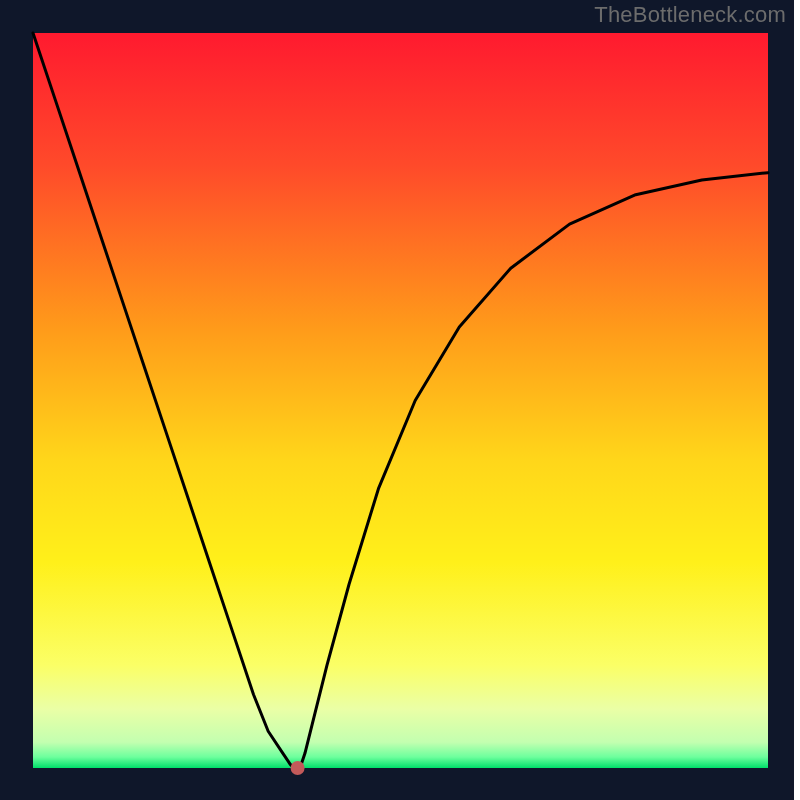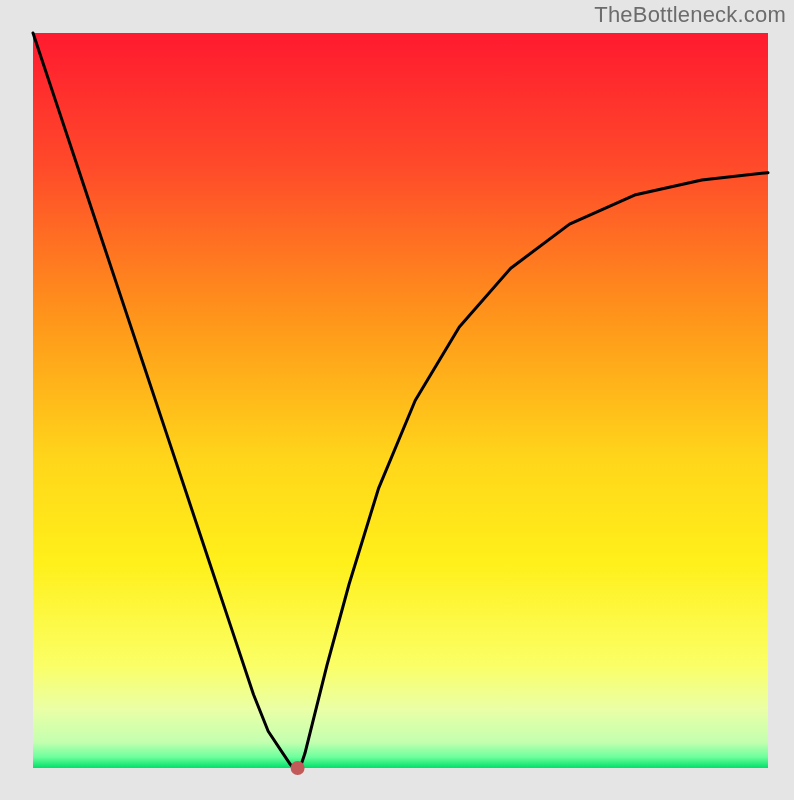--- a/index.html
+++ b/index.html
@@ -7,21 +7,21 @@
     padding: 0;
     width: 800px;
     height: 800px;
     background: #ffffff;
     font-family: Arial, Helvetica, sans-serif;
   }
   .chart-container {
     position: relative;
     width: 794px;
     height: 800px;
-    background: #e5e5e5;
+    background: #0f172a;
   }
   .watermark {
     position: absolute;
     top: 2px;
     right: 8px;
     color: #6c6c6c;
     font-size: 22px;
     font-weight: 500;
     letter-spacing: 0.2px;
     z-index: 50;

